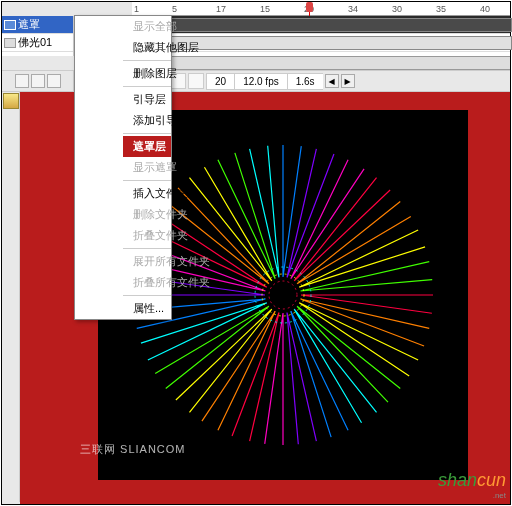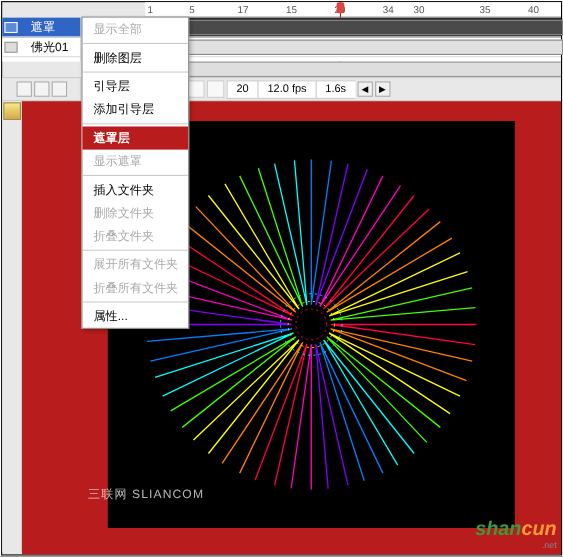--- a/index.html
+++ b/index.html
@@ -3,21 +3,21 @@
 <meta charset="utf-8">
 <style>
 * { margin: 0; padding: 0; box-sizing: border-box; font-family: "Microsoft YaHei", sans-serif; }
 body { background: #fff; width: 512px; height: 506px; overflow: hidden; position: relative; }
 .frame { position: absolute; left: 1px; top: 1px; width: 510px; height: 504px; border: 1px solid #000; background: #e8e8e8; }
 .timeline-ruler { position: absolute; left: 130px; top: 0; right: 0; height: 14px; background: #fff; border-bottom: 1px solid #999; font-size: 9px; color: #555; display: flex; align-items: center; }
 .timeline-ruler span { position: absolute; }
 .playhead { position: absolute; top: 0; width: 1px; height: 60px; background: #d00; left: 307px; }
 .playhead::before { content: ''; position: absolute; top: 0; left: -3px; width: 7px; height: 10px; background: #d44; border-radius: 2px; }
 .layer-panel { position: absolute; left: 0; top: 14px; width: 72px; height: 40px; background: #fff; border-right: 1px solid #ccc; }
-.layer-row { height: 18px; border-bottom: 1px solid #ddd; display: flex; align-items: center; font-size: 11px; padding-left: 2px; gap: 12px; }
+.layer-row { height: 18px; border-bottom: 1px solid #ddd; display: flex; align-items: center; font-size: 11px; padding-left: 2px; gap: 2px; }
 .layer-row.selected { background: #3165c5; color: #fff; }
 .layer-icon { width: 12px; height: 10px; background: #ddd; border: 1px solid #999; }
 .layer-row.selected .layer-icon { background: #5a8ad8; border-color: #fff; }
 .timeline-tracks { position: absolute; left: 72px; top: 14px; right: 0; height: 40px; background: #fff; }
 .track { height: 18px; border-bottom: 1px solid #ddd; position: relative; }
 .track.sel { background: #2a2a2a; }
 .keyframe-bar { position: absolute; left: 58px; top: 2px; width: 380px; height: 14px; background: #e0e0e0; border: 1px solid #888; }
 .track.sel .keyframe-bar { background: #4a4a4a; }
 .scroll-area { position: absolute; top: 54px; left: 130px; right: 0; height: 14px; background: #dedede; border-top: 1px solid #999; border-bottom: 1px solid #999; }
 .status-bar { position: absolute; top: 68px; left: 0; right: 0; height: 22px; background: #e8e8e8; border-top: 1px solid #ccc; border-bottom: 1px solid #ccc; display: flex; align-items: center; font-size: 10px; }
@@ -26,44 +26,44 @@
 .sb-right { display: flex; align-items: center; gap: 0; padding-left: 60px; }
 .sb-cell { border: 1px solid #ccc; background: #fff; padding: 2px 8px; font-size: 10px; margin-right: 0; border-right: none; }
 .sb-cell:last-of-type { border-right: 1px solid #ccc; }
 .sb-icon { width: 16px; height: 16px; border: 1px solid #ccc; background: #f8f8f8; margin-right: 2px; }
 .toolbar-left { position: absolute; left: 0; top: 90px; width: 18px; height: 410px; background: #e8e8e8; border-right: 1px solid #ccc; }
 .tool-item { width: 16px; height: 16px; margin: 1px; background: linear-gradient(#f8e888, #d4a844); border: 1px solid #998833; }
 .canvas-area { position: absolute; left: 18px; top: 90px; right: 0; bottom: 0; background: #b91c1c; overflow: hidden; }
 .stage { position: absolute; left: 78px; top: 18px; width: 370px; height: 370px; background: #000; }
 .spiro { position: absolute; left: 50%; top: 50%; transform: translate(-50%, -50%); }
 .watermark { position: absolute; left: 60px; top: 350px; color: #fff; font-size: 11px; opacity: 0.7; letter-spacing: 1px; }
-.context-menu { position: absolute; left: 72px; top: 13px; width: 98px; background: #fff; border: 1px solid #888; box-shadow: 2px 2px 4px rgba(0,0,0,0.3); z-index: 100; font-size: 11px; }
+.context-menu { position: absolute; left: 72px; top: 13px; width: 98px; background: #fff; border: 1px solid #888; box-shadow: 2px 2px 4px rgba(0,0,0,0.3); z-index: 100; font-size: 11px; padding-left: 48px; }
 .menu-item { padding: 3px 10px; cursor: default; white-space: nowrap; }
 .menu-item.disabled { color: #aaa; }
 .menu-item.selected { background: #b91c1c; color: #fff; font-weight: bold; }
 .menu-sep { height: 1px; background: #ccc; margin: 2px 0; }
 .logo { position: absolute; right: 6px; bottom: 6px; z-index: 200; }
-.logo-text { font-family: Arial; font-weight: bold; font-style: italic; font-size: 18px; }
+.logo-text { font-family: Arial; font-weight: normal; font-style: italic; font-size: 18px; }
 .logo-text .s1 { color: #3a9b3a; } .logo-text .s3 { color: #ff9933; }
 .logo-sub { font-size: 8px; color: #888; text-align: right; }
 .nav-btn { width: 14px; height: 14px; border: 1px solid #aaa; background: #f0f0f0; margin-left: 2px; display: flex; align-items: center; justify-content: center; font-size: 8px; }
 </style>
 </head>
 <body>
 
 <div class="frame">
 
   <div class="timeline-ruler">
     <span style="left:2px">1</span>
     <span style="left:40px">5</span>
     <span style="left:84px">17</span>
     <span style="left:128px">15</span>
     <span style="left:172px">20</span>
     <span style="left:216px">34</span>
-    <span style="left:244px">30</span>
+    <span style="left:260px">30</span>
     <span style="left:304px">35</span>
     <span style="left:348px">40</span>
   </div>
   <div class="playhead"></div>
 
   <div class="layer-panel">
     <div class="layer-row selected">
       <div class="layer-icon"></div>
       <span>遮罩</span>
     </div>
@@ -143,20 +143,21 @@
             <circle r="21" fill="none" stroke="#ffff00" stroke-width="0.8" stroke-dasharray="2 3"></circle>
             <circle r="28" fill="none" stroke="#00ffff" stroke-width="0.8" stroke-dasharray="2 3"></circle>
           </g>
       </svg>
     </div>
     <div class="watermark">三联网 SLIANCOM</div>
   </div>
 
   <div class="context-menu" id="ctx">
       <div class="menu-item disabled">显示全部</div>
+      <div class="menu-item">隐藏其他图层</div>
       <div class="menu-sep"></div>
       <div class="menu-item">删除图层</div>
       <div class="menu-sep"></div>
       <div class="menu-item">引导层</div>
       <div class="menu-item">添加引导层</div>
       <div class="menu-sep"></div>
       <div class="menu-item selected">遮罩层</div>
       <div class="menu-item disabled">显示遮罩</div>
       <div class="menu-sep"></div>
       <div class="menu-item">插入文件夹</div>

